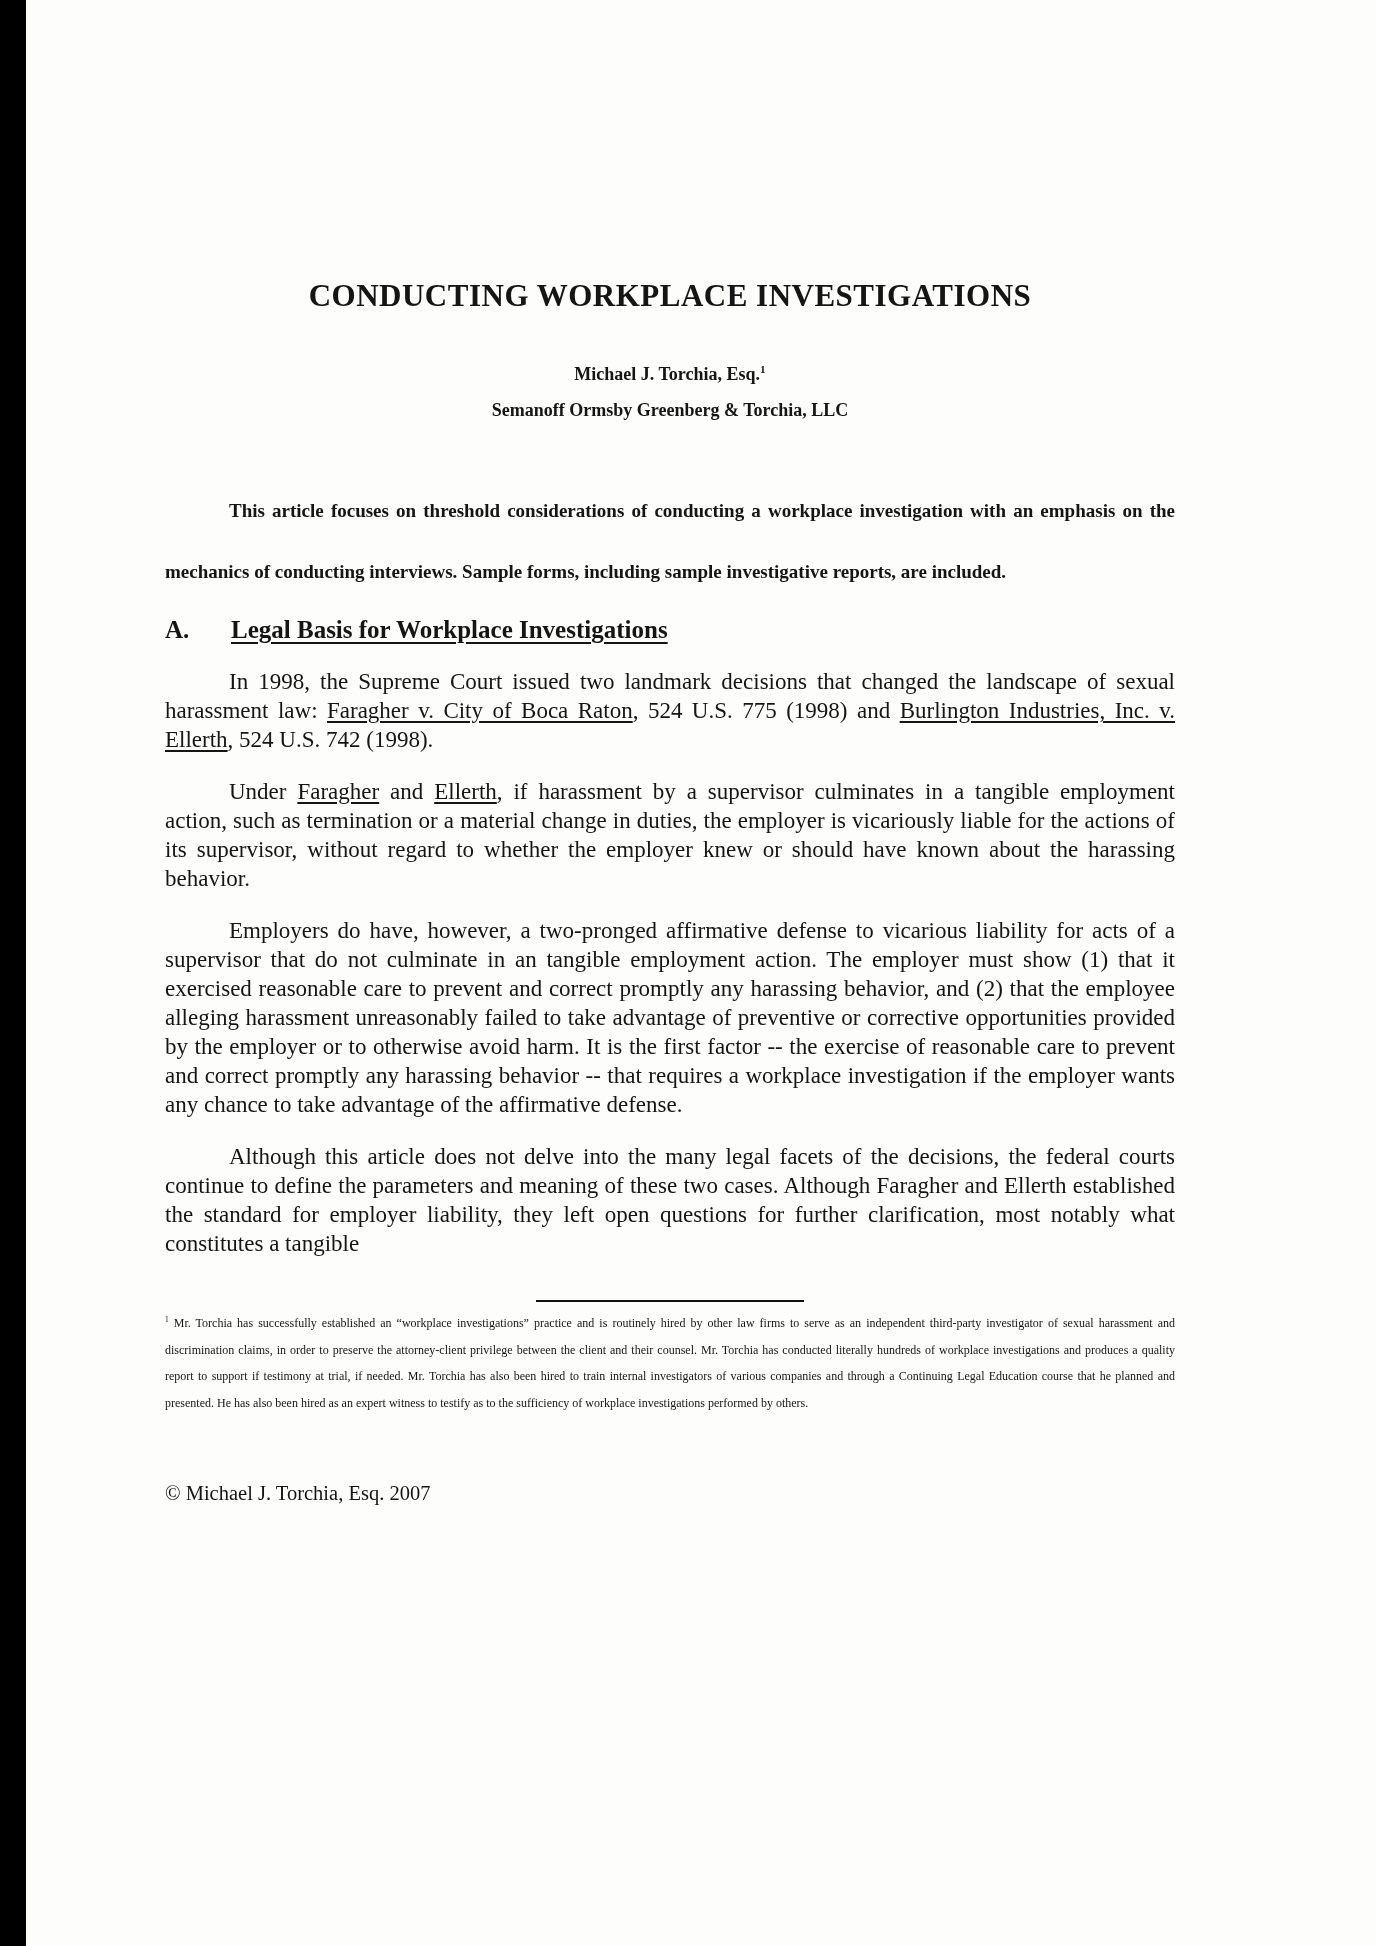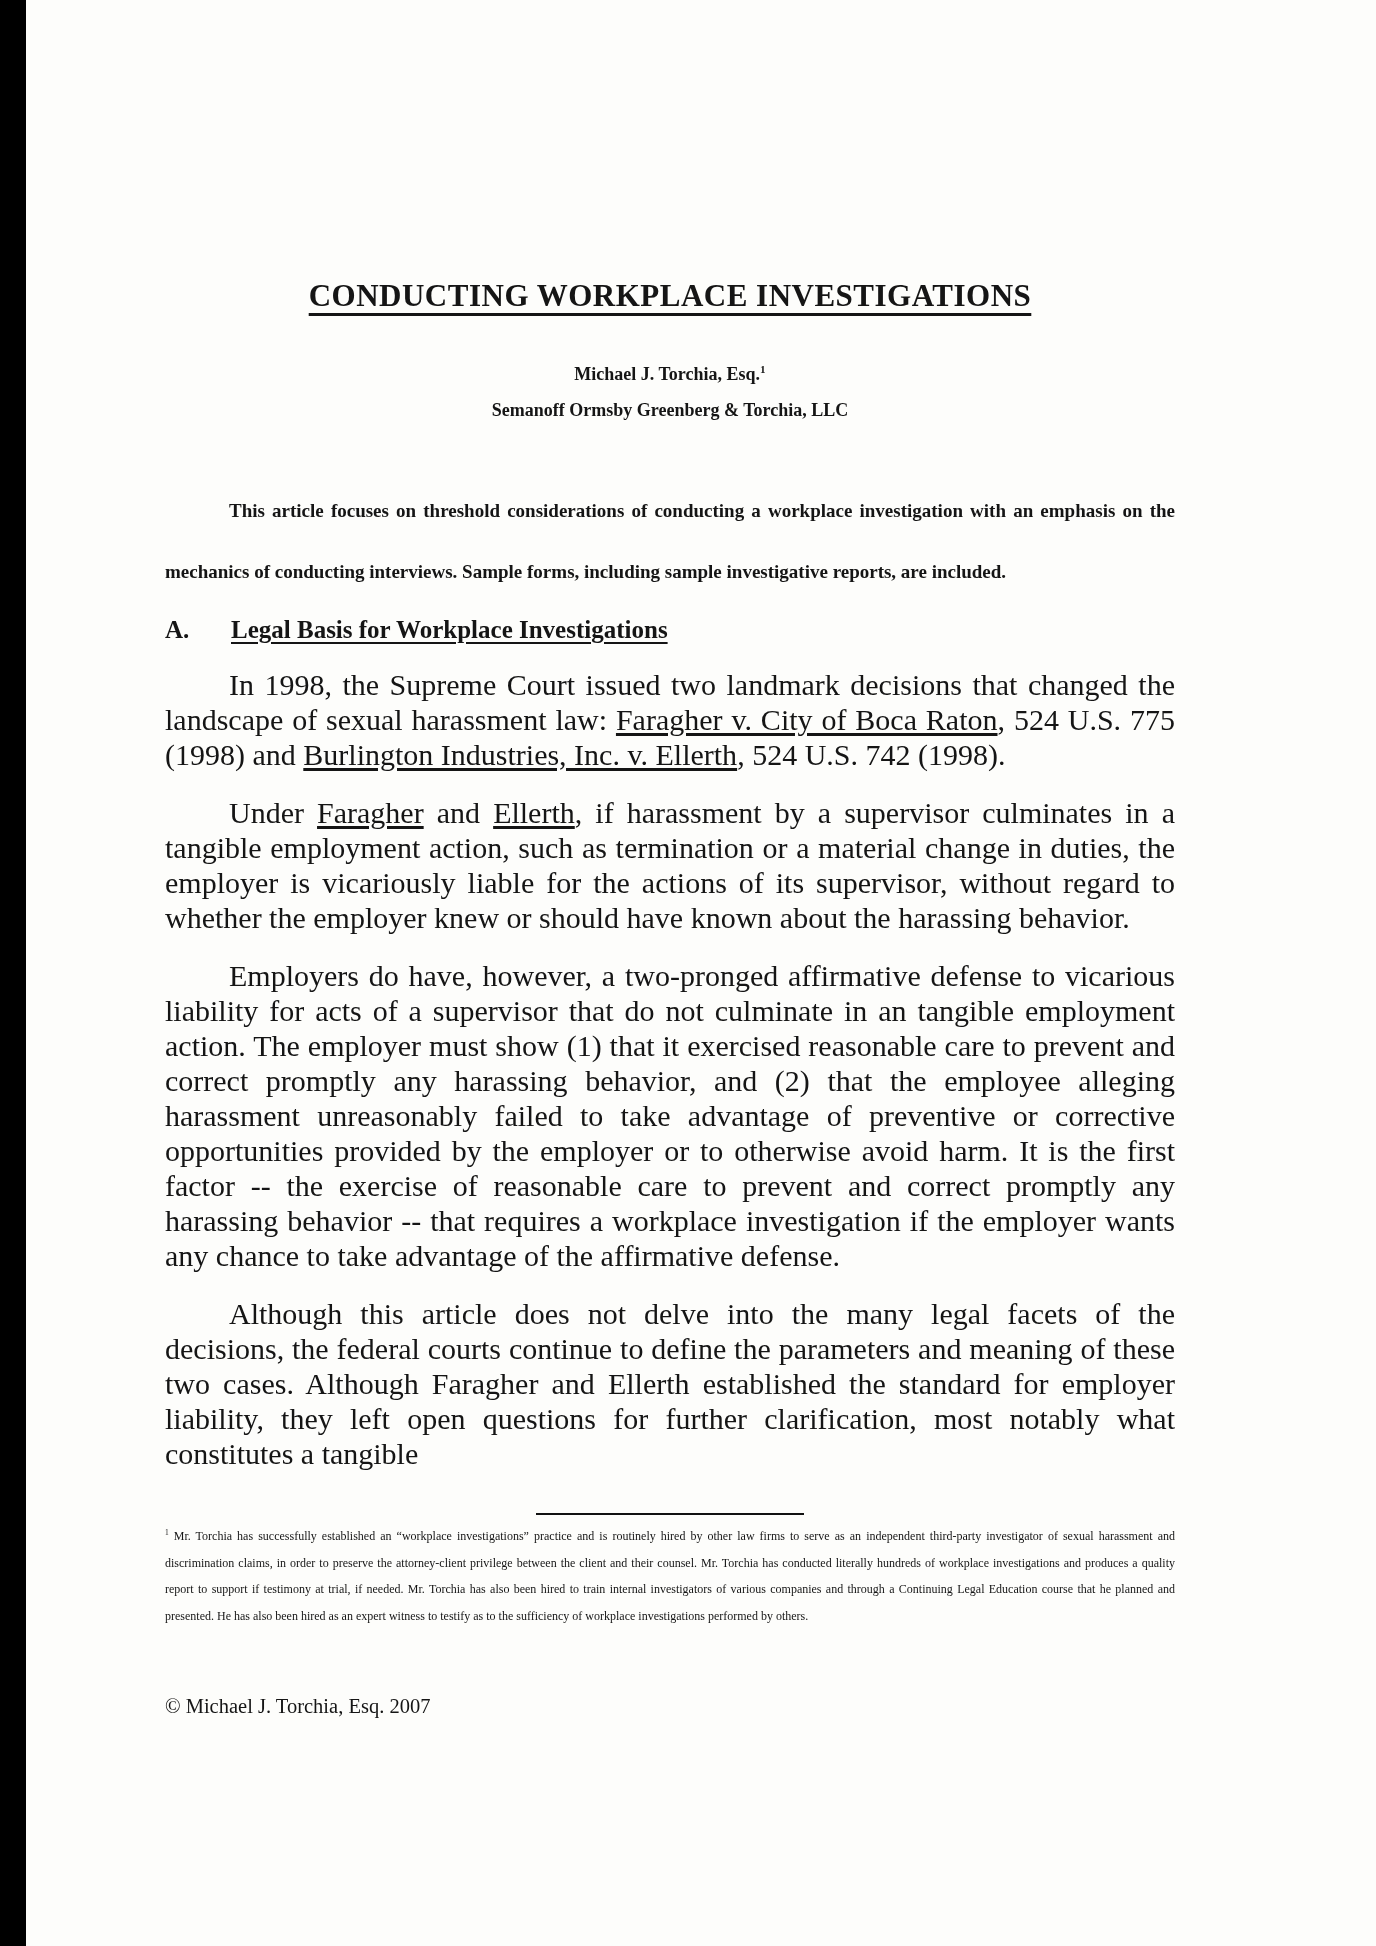--- a/index.html
+++ b/index.html
@@ -30,21 +30,20 @@
   }
   .title {
     margin: 0;
     padding-top: 278px;
     text-align: center;
     font-size: 31px;
     font-weight: bold;
     letter-spacing: 0.5px;
   }
   .title-text {
-    text-decoration: underline;
     text-decoration-thickness: 3px;
     text-underline-offset: 7px;
   }
   .byline {
     margin-top: 42px;
     text-align: center;
     font-size: 18px;
     font-weight: bold;
     line-height: 36px;
   }
@@ -70,22 +69,22 @@
     display: inline-block;
     width: 66px;
   }
   .sec-title {
     text-decoration: underline;
     text-decoration-thickness: 2px;
     text-underline-offset: 4px;
   }
   .body-para {
     margin: 23px 0 0 0;
-    font-size: 30px;
-    line-height: 35px;
+    font-size: 23px;
+    line-height: 29px;
     text-align: justify;
     text-indent: 64px;
   }
   .body-para .u {
     text-decoration: underline;
     text-underline-offset: 3px;
   }
   .footnote-sep {
     margin-top: 42px;
     width: 268px;

